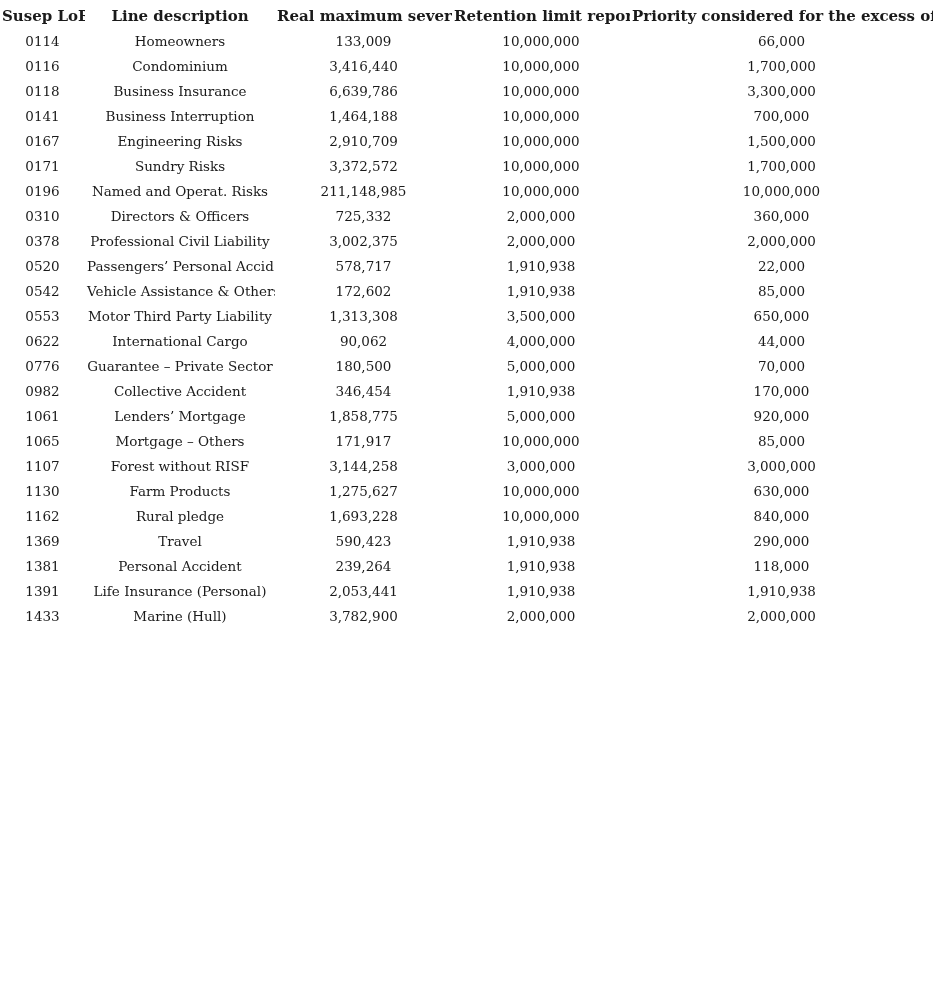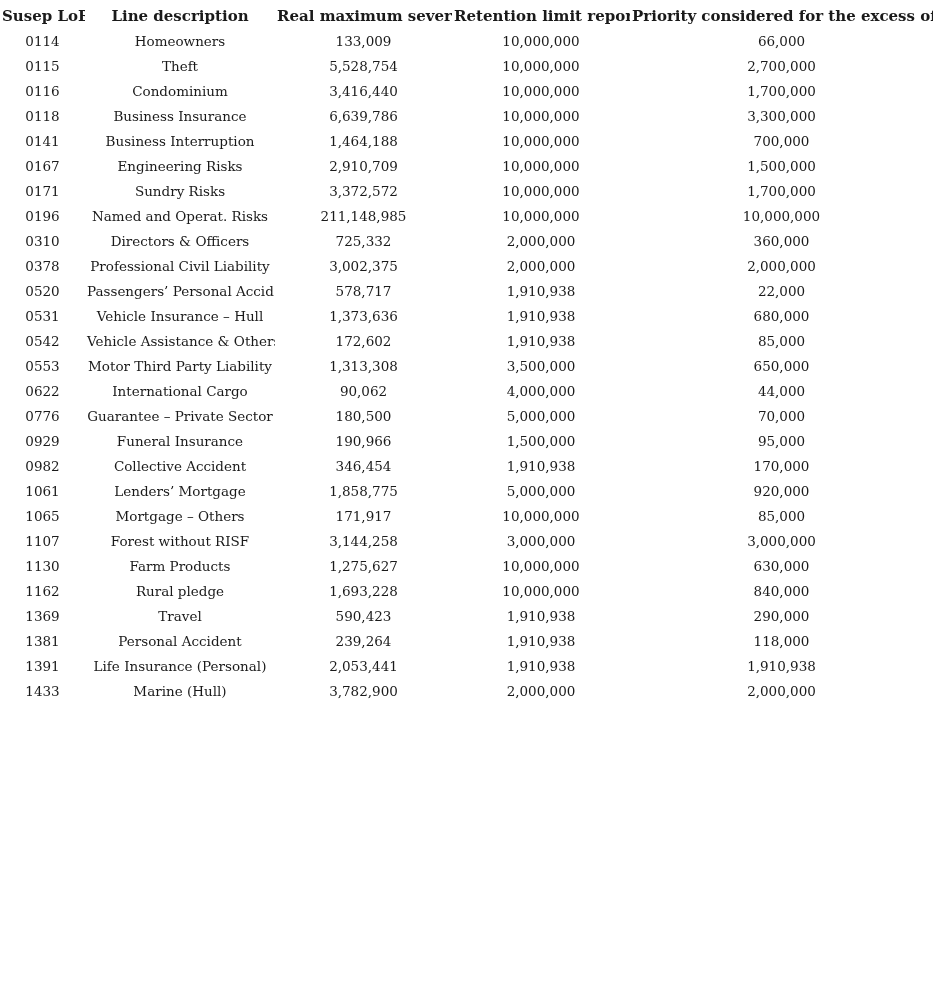--- a/index.html
+++ b/index.html
@@ -63,27 +63,20 @@
   </thead>
   <tbody>
       <tr>
         <td>0114</td>
         <td>Homeowners</td>
         <td>133,009</td>
         <td>10,000,000</td>
         <td>66,000</td>
       </tr>
       <tr>
-        <td>0115</td>
-        <td>Theft</td>
-        <td>5,528,754</td>
-        <td>10,000,000</td>
-        <td>2,700,000</td>
-      </tr>
-      <tr>
         <td>0116</td>
         <td>Condominium</td>
         <td>3,416,440</td>
         <td>10,000,000</td>
         <td>1,700,000</td>
       </tr>
       <tr>
         <td>0118</td>
         <td>Business Insurance</td>
         <td>6,639,786</td>
@@ -131,27 +124,20 @@
         <td>3,002,375</td>
         <td>2,000,000</td>
         <td>2,000,000</td>
       </tr>
       <tr>
         <td>0520</td>
         <td>Passengers’ Personal Accid.</td>
         <td>578,717</td>
         <td>1,910,938</td>
         <td>22,000</td>
-      </tr>
-      <tr>
-        <td>0531</td>
-        <td>Vehicle Insurance – Hull</td>
-        <td>1,373,636</td>
-        <td>1,910,938</td>
-        <td>680,000</td>
       </tr>
       <tr>
         <td>0542</td>
         <td>Vehicle Assistance &amp; Others</td>
         <td>172,602</td>
         <td>1,910,938</td>
         <td>85,000</td>
       </tr>
       <tr>
         <td>0553</td>
@@ -168,27 +154,20 @@
         <td>44,000</td>
       </tr>
       <tr>
         <td>0776</td>
         <td>Guarantee – Private Sector</td>
         <td>180,500</td>
         <td>5,000,000</td>
         <td>70,000</td>
       </tr>
       <tr>
-        <td>0929</td>
-        <td>Funeral Insurance</td>
-        <td>190,966</td>
-        <td>1,500,000</td>
-        <td>95,000</td>
-      </tr>
-      <tr>
         <td>0982</td>
         <td>Collective Accident</td>
         <td>346,454</td>
         <td>1,910,938</td>
         <td>170,000</td>
       </tr>
       <tr>
         <td>1061</td>
         <td>Lenders’ Mortgage</td>
         <td>1,858,775</td>

